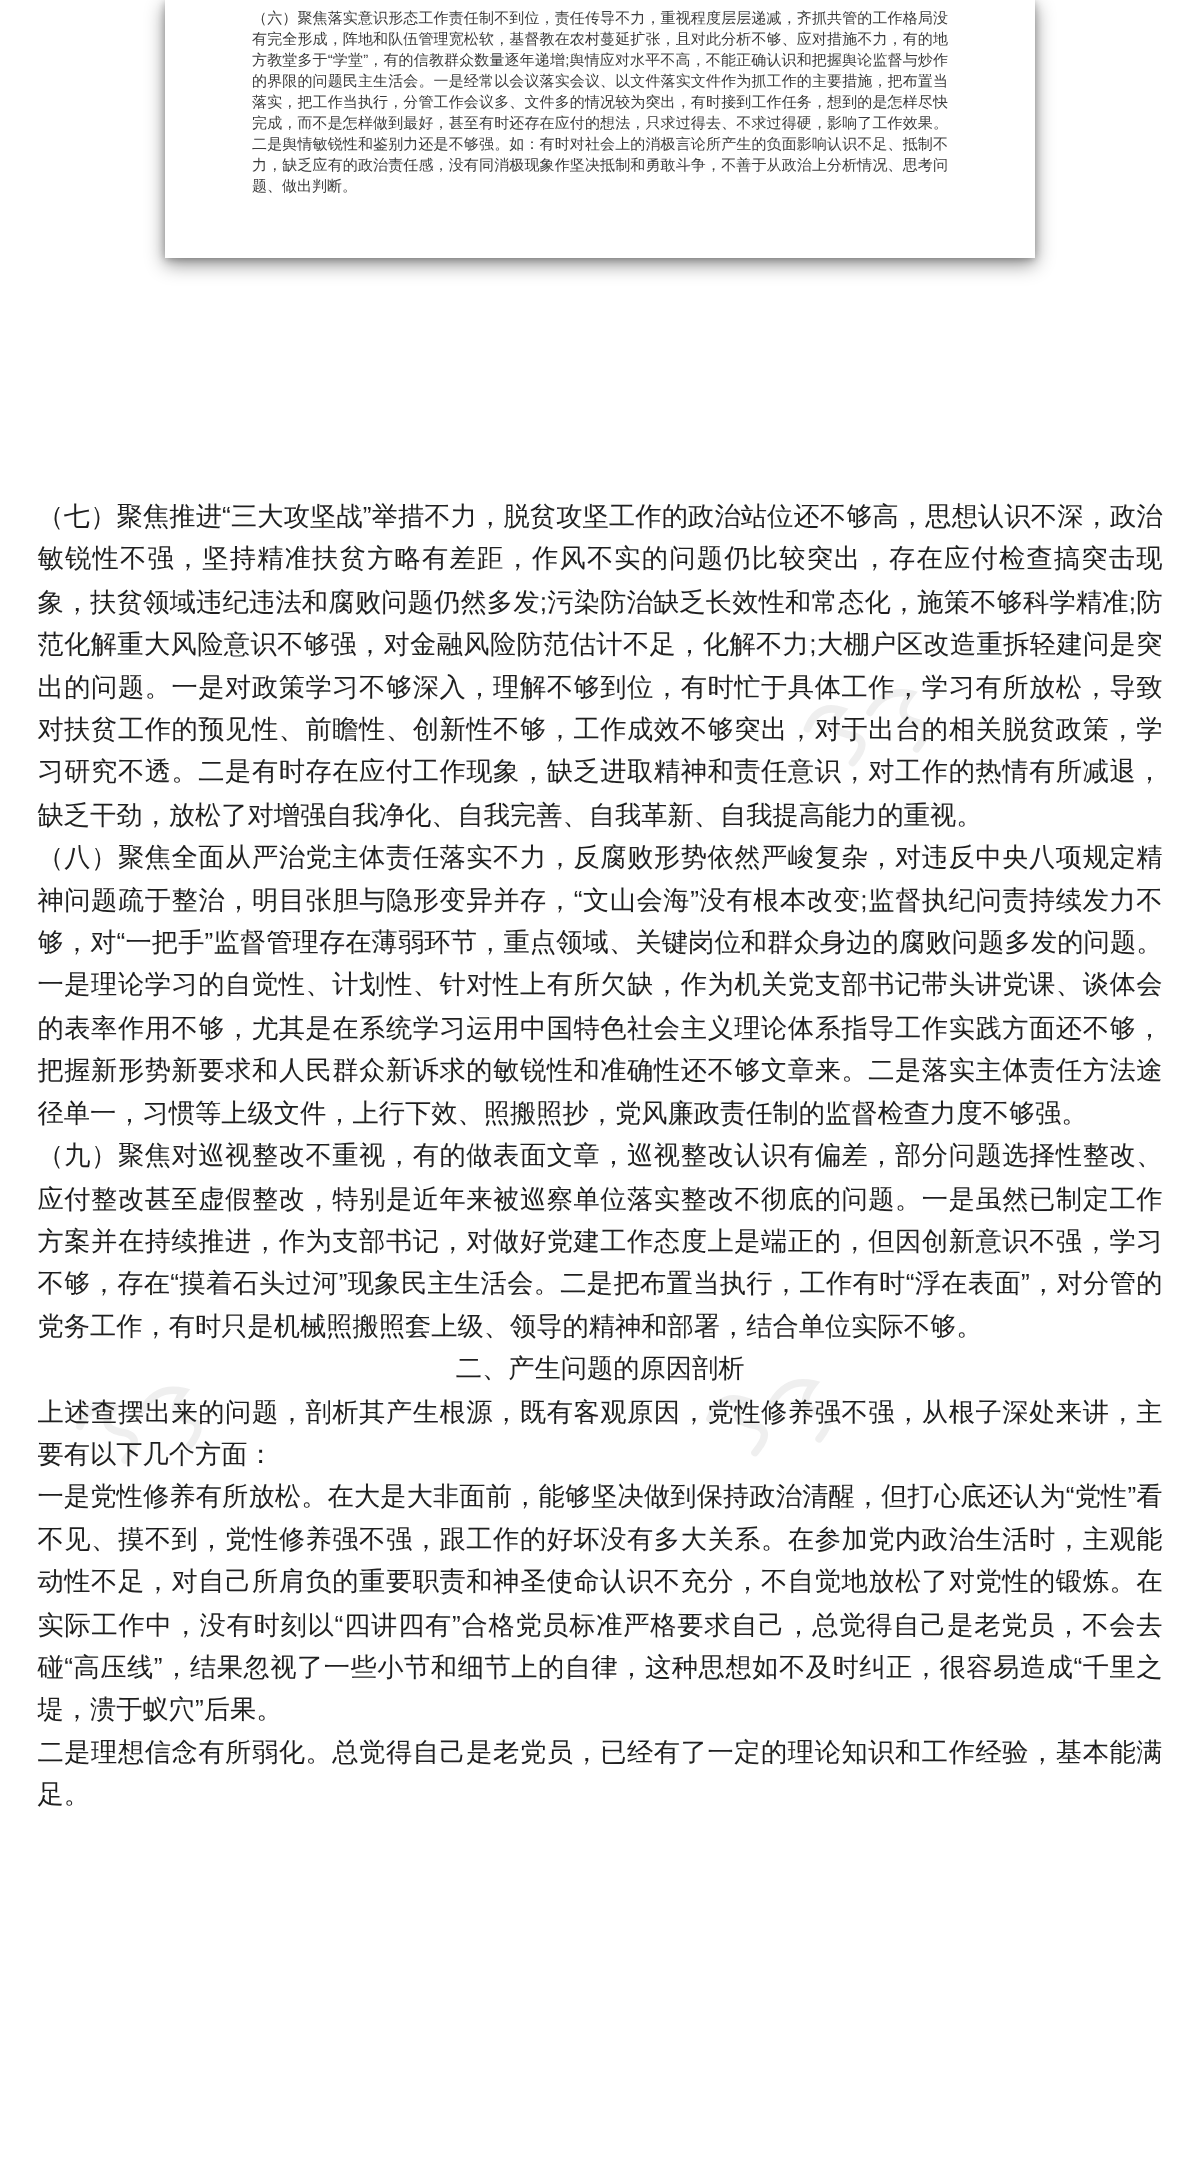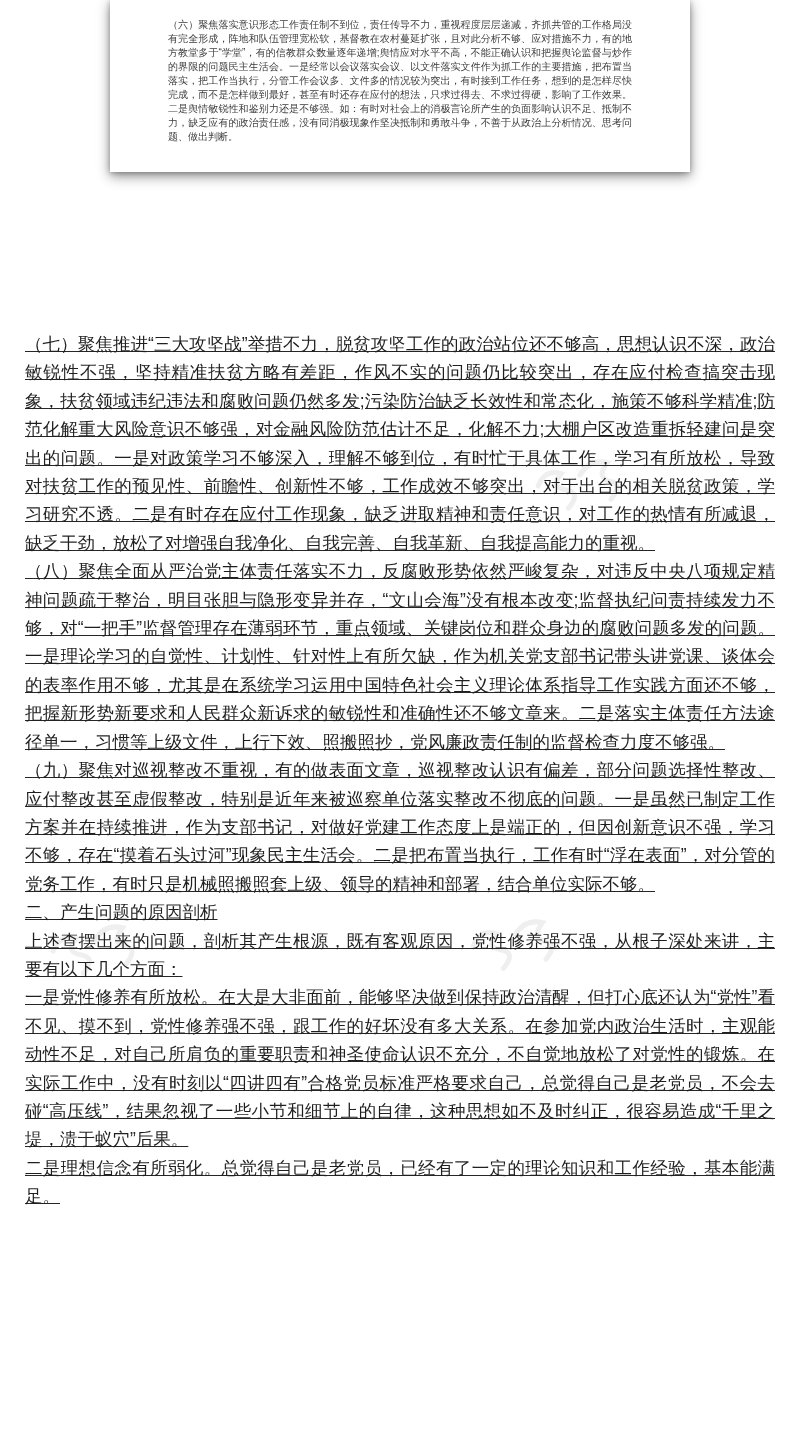--- a/index.html
+++ b/index.html
@@ -19,21 +19,21 @@
   
   .page-fragment {
     position: absolute;
     top: 0;
     left: 110px;
     width: 580px;
     height: 172px;
     background: #ffffff;
     box-shadow: 0 4px 12px rgba(0,0,0,0.45), 0 1px 5px rgba(0,0,0,0.25);
     box-sizing: border-box;
-    padding: 18px 58px 12px 58px;
+    padding: 6px 58px 12px 58px;
     overflow: hidden;
     z-index: 2;
   }
   .page-fragment .tiny-text {
     margin: 0;
     font-size: 10px;
     line-height: 14px;
     text-align: justify;
     text-justify: inter-ideograph;
     color: #3c3c3c;
@@ -42,33 +42,32 @@
 
   
   .content {
     position: absolute;
     top: 330px;
     left: 0;
     width: 800px;
     box-sizing: border-box;
     padding: 0 25px;
     z-index: 3;
-    text-decoration: underline;
   }
   .content p {
     margin: 0;
     font-size: 17.5px;
     line-height: 28.4px;
     text-align: justify;
     text-justify: inter-ideograph;
     word-break: break-all;
     color: #1f1f1f;
   }
   .content p.section-heading {
-    text-align: left;
+    text-align: center;
   }
 
   
   .watermark {
     position: absolute;
     z-index: 1;
     opacity: 0.09;
     pointer-events: none;
   }
   .watermark svg { display: block; }

